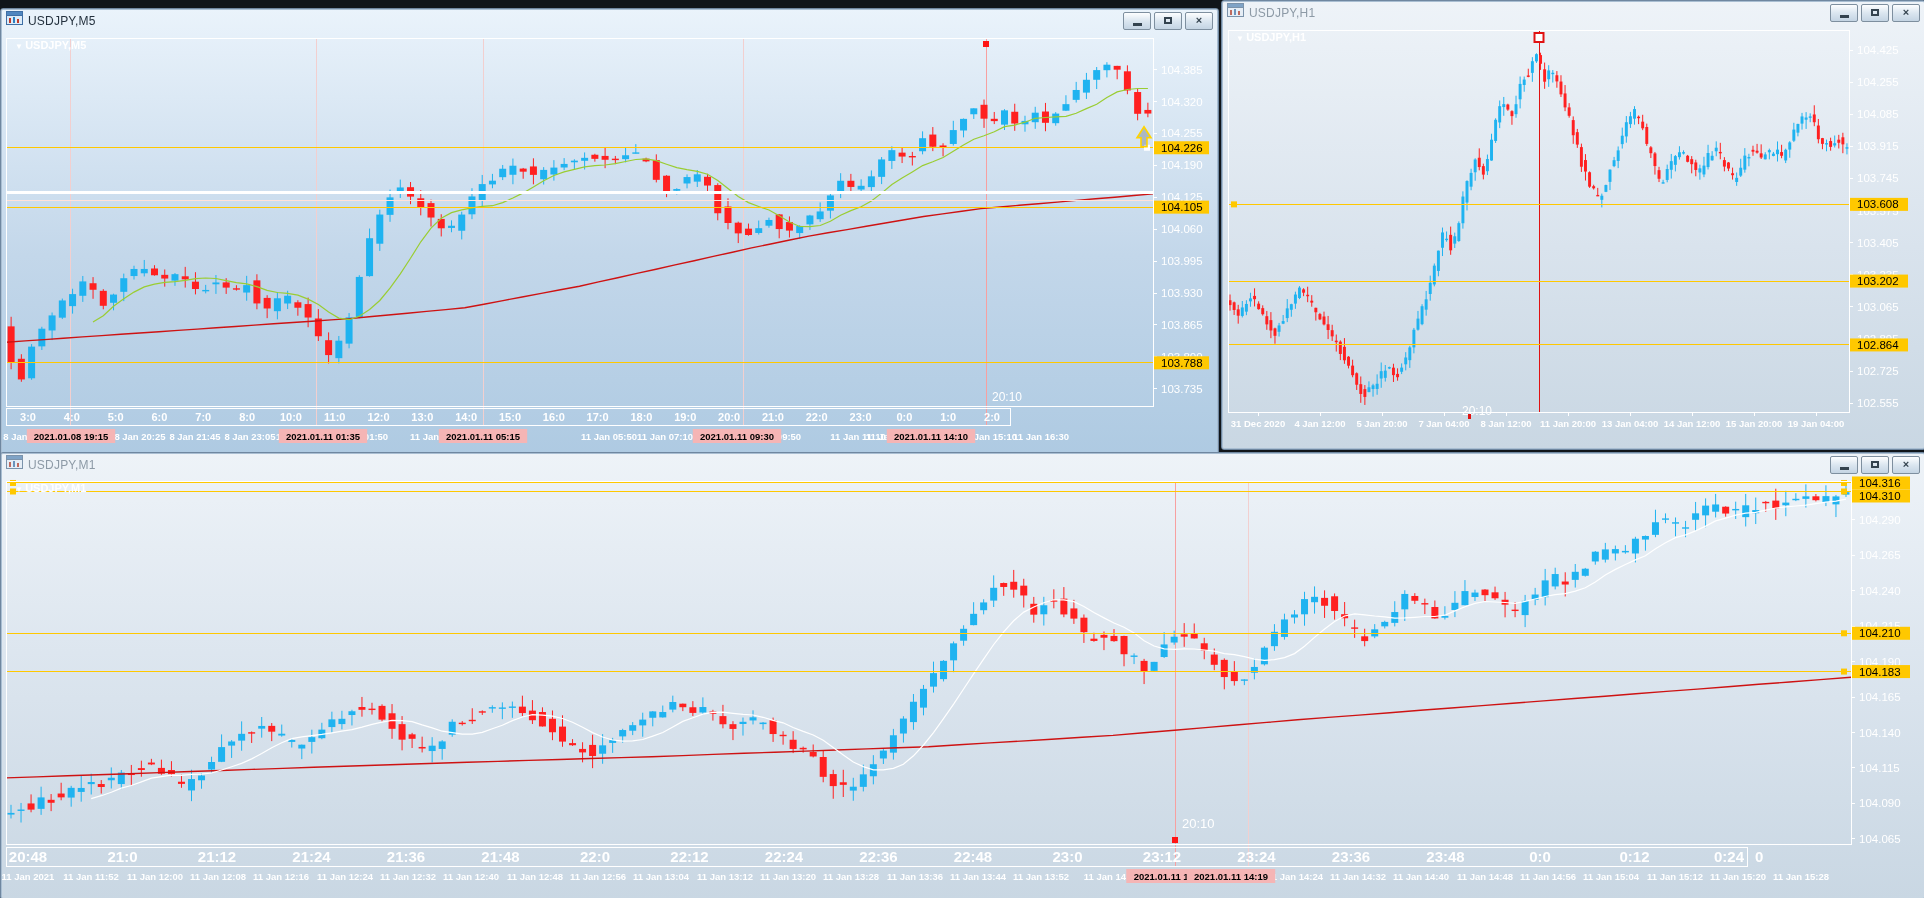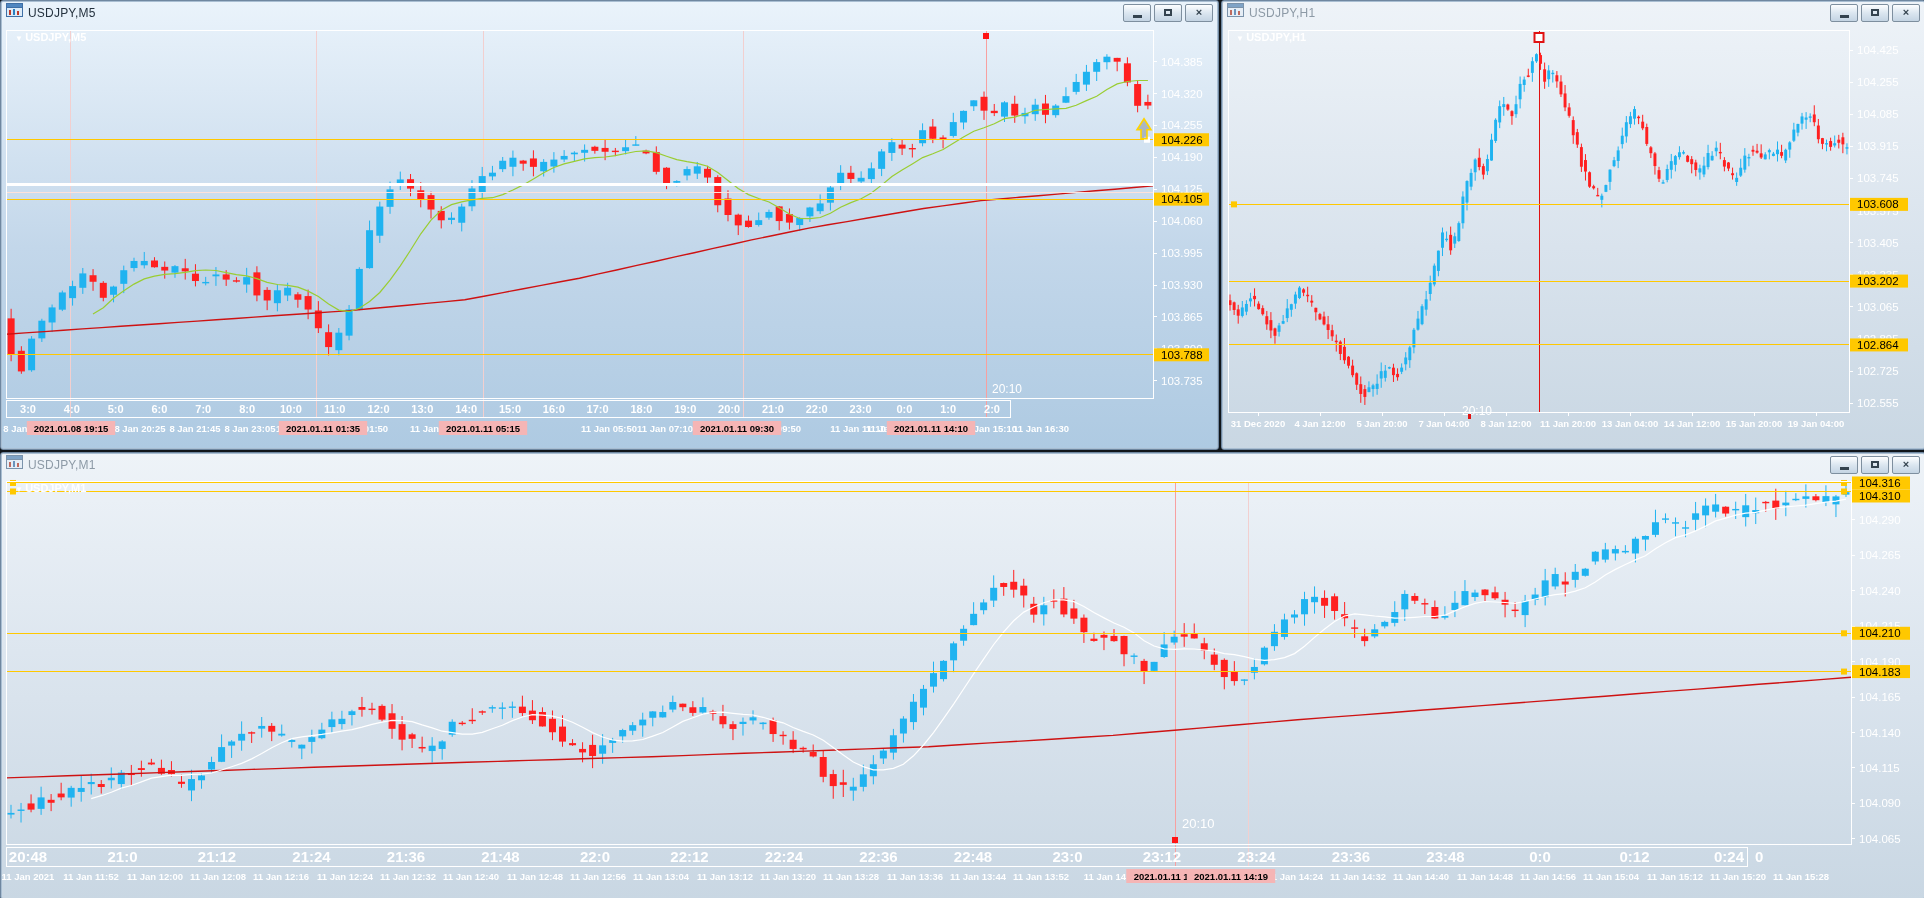--- a/index.html
+++ b/index.html
@@ -1,19 +1,19 @@
 <!DOCTYPE html>
 <html><head>
 <meta charset="utf-8">
 <style>
   html,body{margin:0;padding:0;background:#10151a;width:1924px;height:898px;
     font-family:"Liberation Sans",sans-serif;overflow:hidden;position:relative;}
   .window{position:absolute;border:1px solid #6f87a0;border-radius:3px;
     box-shadow:inset 0 0 0 1px #a9bed2;}
-  .window.active{background:linear-gradient(180deg,#eaf3fb,#c3d7ea 55%,#aecae2);}
+  .window.active{background:linear-gradient(180deg,#eaf3fb,#c3d7ea 55%,#aecae2);margin-top:8px;}
   .window.inactive{background:linear-gradient(180deg,#eef3f8,#d9e3ed 55%,#c9d7e3);}
   .titlebar{height:23px;display:flex;align-items:center;padding:0 5px;gap:5px;}
   .title{font-size:12px;letter-spacing:0.2px;}
   .active .title{color:#24313e;}
   .inactive .title{color:#8d9aa6;}
   .winbtns{margin-left:auto;display:flex;gap:3px;}
   .wbtn{width:26px;height:16px;border:1px solid #7e8f9f;border-radius:2px;
     background:linear-gradient(180deg,#fdfeff,#dbe6f0 50%,#c4d4e3);
     display:flex;align-items:center;justify-content:center;
     font-size:11px;line-height:1;color:#34434f;font-weight:bold;}

